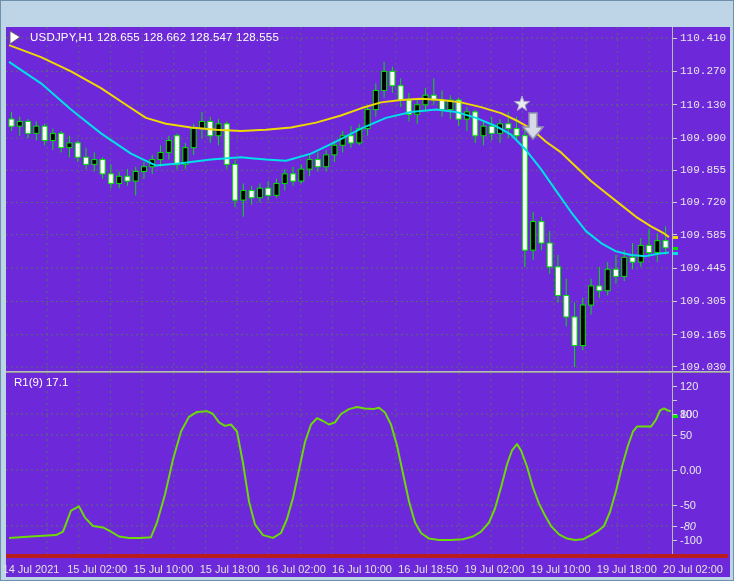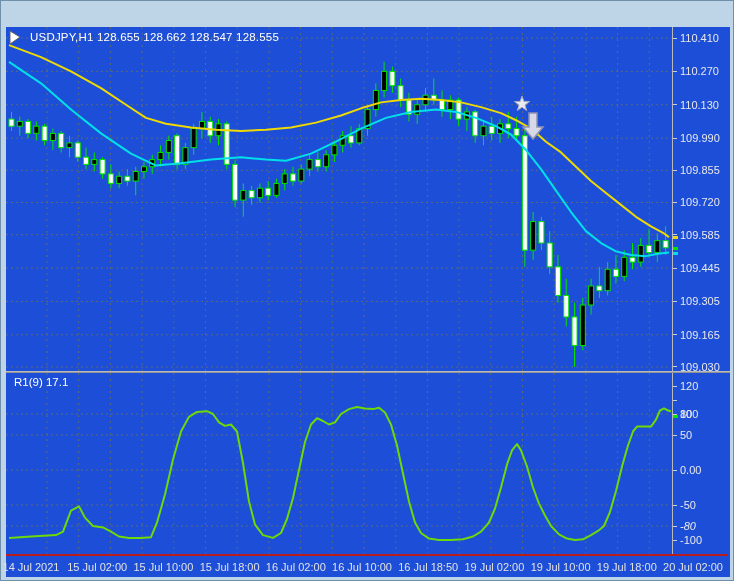--- a/index.html
+++ b/index.html
@@ -17,28 +17,28 @@
   #btn-min{right:81px;width:29px;}
   #btn-restore{right:47px;width:29px;}
   #btn-close{right:8px;width:34px;border-color:#9c3320;
     background:linear-gradient(#f5c0b2 0%,#e2765c 45%,#cf4528 55%,#d9604a 100%);}
   #btn-min i{position:absolute;left:8px;top:9px;width:11px;height:3px;background:#2b4d68;border-radius:1px;}
   #btn-restore i{position:absolute;left:9px;top:4px;width:9px;height:7px;border:1px solid #2b4d68;
     border-top:3px solid #2b4d68;background:#e8f1f8;}
   #btn-close i{position:absolute;left:0;top:1px;width:100%;text-align:center;color:#fff;
     font-size:11px;font-weight:bold;font-style:normal;text-shadow:0 0 1px #7e1f10;}
   
-  #client{position:absolute;left:5px;top:26px;width:724px;height:550px;background:#1d4ed8;}
+  #client{position:absolute;left:5px;top:26px;width:724px;height:550px;background:#6d28d9;}
   #main-plot{position:absolute;left:0;top:0;width:666px;height:344px;}
-  #price-axis{position:absolute;left:666px;top:0;width:58px;height:344px;border-left:1px solid #b9b9b9;box-sizing:border-box;}
+  #price-axis{position:absolute;left:666px;top:0;width:58px;height:344px;border-left:1px solid #b9b9b9;box-sizing:border-box;font-family:Liberation Mono, monospace;}
   #splitter{position:absolute;left:0;top:344px;width:724px;height:2px;
     background:linear-gradient(#cfcfcf,#7e7e7e);}
   #ind-plot{position:absolute;left:0;top:346px;width:666px;height:181px;}
   #ind-axis{position:absolute;left:666px;top:346px;width:46px;height:181px;border-left:1px solid #b9b9b9;box-sizing:border-box;}
-  #time-axis{position:absolute;left:0;top:527px;width:722px;height:23px;border-top:2px solid #b91c1c;}
+  #time-axis{position:absolute;left:0;top:527px;width:722px;height:23px;border-top:4px solid #b91c1c;}
   .axis-label{position:absolute;left:7px;font-size:11px;color:#e8e8e8;white-space:nowrap;}
   .axis-tick{position:absolute;left:0;width:4px;height:1px;background:#cdcdcd;}
   .axis-marker{position:absolute;left:0;width:5px;height:3px;}
   .time-label{position:absolute;top:5px;width:78px;margin-left:-39px;text-align:center;
     font-size:11px;color:#e2e2e2;white-space:nowrap;}
   #overlay-title{position:absolute;left:24px;top:4px;font-size:11.5px;color:#fff;letter-spacing:.2px;}
   #ind-label{position:absolute;left:8px;top:3px;font-size:11.5px;color:#fff;}
   svg{position:absolute;left:0;top:0;}
 </style>
 </head>

